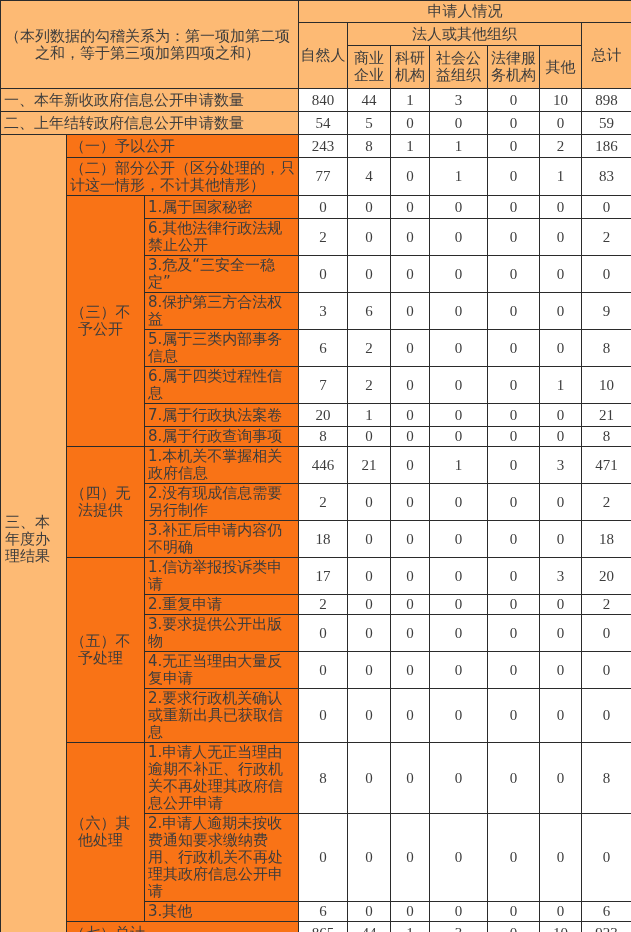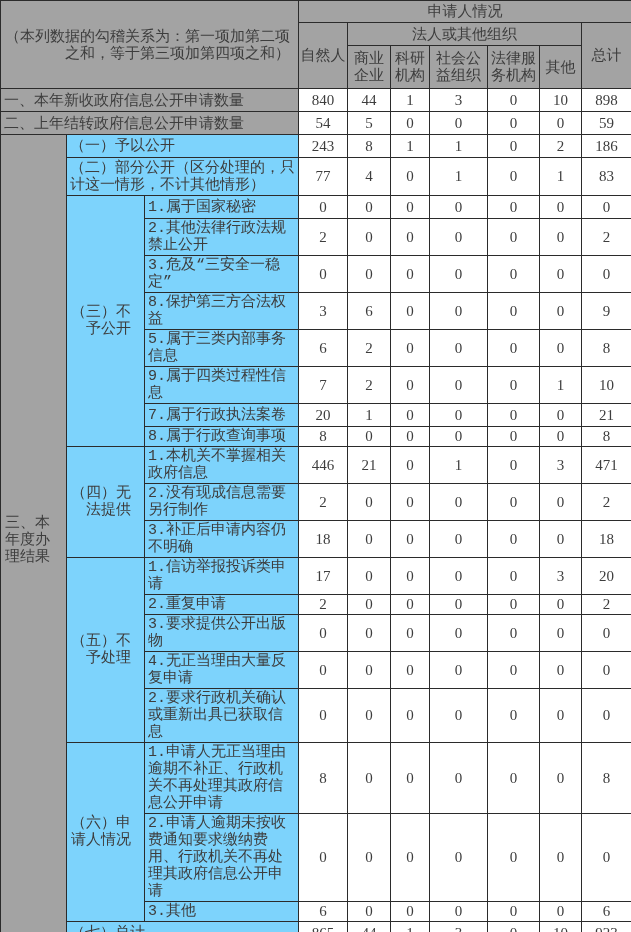--- a/index.html
+++ b/index.html
@@ -12,34 +12,34 @@
     border-collapse:collapse;table-layout:fixed;width:631px;
     font-size:15px;line-height:17px;
   }
   table.stat td, table.stat th{
     border:1px solid #2b2b2b;
     vertical-align:middle;
     font-weight:normal;
     overflow:hidden;
     word-break:break-all;
   }
-  .med{background:#a3a3a3;}
-  .light{background:#7dd3fc;font-family:Liberation Mono, monospace;}
+  .med{background:#fdba74;}
+  .light{background:#f97316;}
   .val{
     background:#ffffff;text-align:center;padding:0 2px;
     font-family:"Liberation Serif","DejaVu Serif",serif;
   }
   .lbl{text-align:left;padding:1px 3px;}
   .note{
-    text-align:right;vertical-align:middle;
+    text-align:center;vertical-align:middle;
     padding:2px 8px 2px 4px;
   }
   th.hd{text-align:center;padding:0 1px;}
   .secA{text-align:left;padding:1px 2px 1px 4px;vertical-align:middle;}
-  .secB{text-align:right;padding:1px 13px 1px 3px;vertical-align:middle;}
+  .secB{text-align:center;padding:1px 13px 1px 3px;vertical-align:middle;}
 </style>
 </head>
 <body>
 
 <div class="page">
   <table class="stat">
     <colgroup>
       <col style="width:66px">
         <col style="width:78px">
         <col style="width:154px">
@@ -116,21 +116,21 @@
           <td class="lbl light">1.属于国家秘密</td>
           <td class="val">0</td>
           <td class="val">0</td>
           <td class="val">0</td>
           <td class="val">0</td>
           <td class="val">0</td>
           <td class="val">0</td>
           <td class="val">0</td>
         </tr>
         <tr style="height: 34px;">
-          <td class="lbl light">2.其他法律行政法规禁止公开</td>
+          <td class="lbl light">6.其他法律行政法规禁止公开</td>
           <td class="val">2</td>
           <td class="val">0</td>
           <td class="val">0</td>
           <td class="val">0</td>
           <td class="val">0</td>
           <td class="val">0</td>
           <td class="val">2</td>
         </tr>
         <tr style="height: 36px;">
           <td class="lbl light">3.危及“三安全一稳定”</td>
@@ -156,21 +156,21 @@
           <td class="lbl light">5.属于三类内部事务信息</td>
           <td class="val">6</td>
           <td class="val">2</td>
           <td class="val">0</td>
           <td class="val">0</td>
           <td class="val">0</td>
           <td class="val">0</td>
           <td class="val">8</td>
         </tr>
         <tr style="height: 34px;">
-          <td class="lbl light">9.属于四类过程性信息</td>
+          <td class="lbl light">6.属于四类过程性信息</td>
           <td class="val">7</td>
           <td class="val">2</td>
           <td class="val">0</td>
           <td class="val">0</td>
           <td class="val">0</td>
           <td class="val">1</td>
           <td class="val">10</td>
         </tr>
         <tr style="height: 23px;">
           <td class="lbl light">7.属于行政执法案卷</td>
@@ -268,21 +268,21 @@
           <td class="lbl light">2.要求行政机关确认或重新出具已获取信息</td>
           <td class="val">0</td>
           <td class="val">0</td>
           <td class="val">0</td>
           <td class="val">0</td>
           <td class="val">0</td>
           <td class="val">0</td>
           <td class="val">0</td>
         </tr>
         <tr style="height: 70px;">
-          <td class="secB light" rowspan="3">（六）申请人情况</td>
+          <td class="secB light" rowspan="3">（六）其他处理</td>
           <td class="lbl light">1.申请人无正当理由逾期不补正、行政机关不再处理其政府信息公开申请</td>
           <td class="val">8</td>
           <td class="val">0</td>
           <td class="val">0</td>
           <td class="val">0</td>
           <td class="val">0</td>
           <td class="val">0</td>
           <td class="val">8</td>
         </tr>
         <tr style="height: 85px;">

